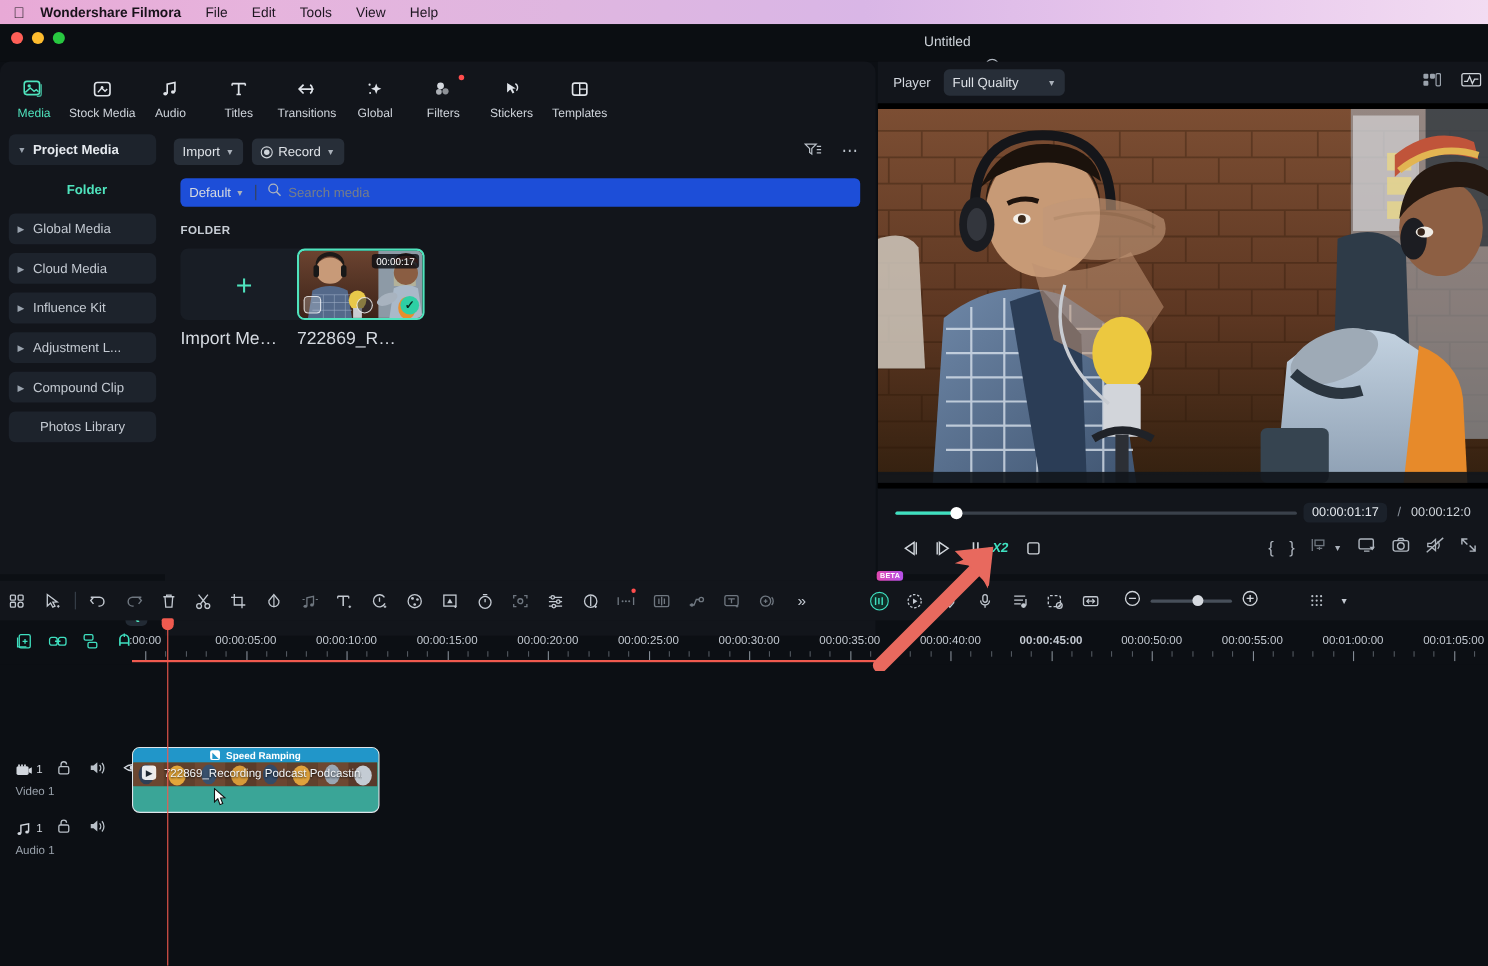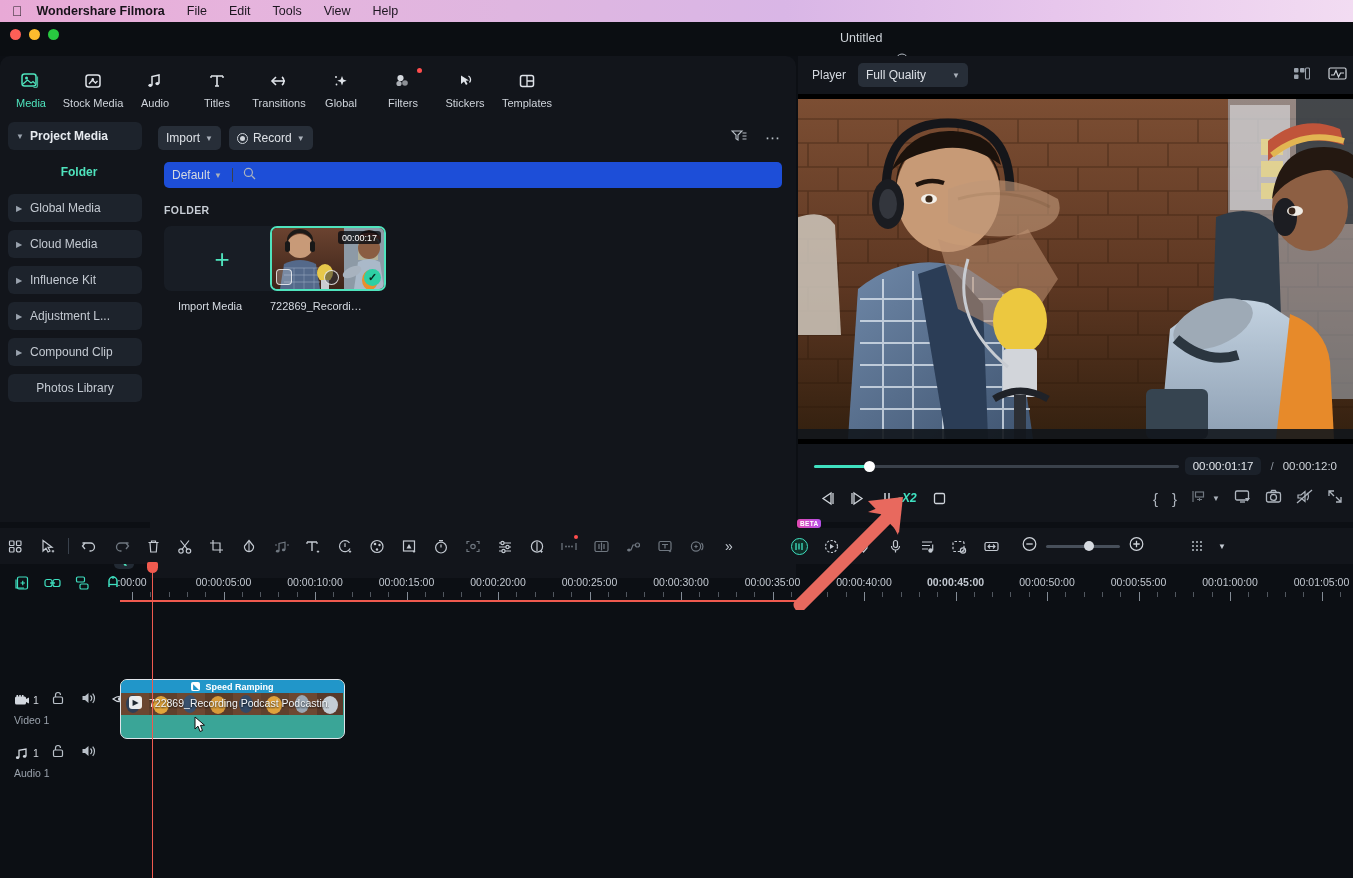--- a/index.html
+++ b/index.html
@@ -91,21 +91,21 @@
 
   .foldlabel { margin: 16px 0 0 14px; font-size: 10.5px; font-weight: bold; color: #c8ced6; letter-spacing: .4px; }
 
   .grid { display: flex; gap: 14px; margin: 10px 0 0 14px; }
   .mcell { width: 92px; }
   .importbox {
     width: 116px; height: 65px; border-radius: 7px; background: #181d25;
     display: flex; align-items: center; justify-content: center; cursor: pointer;
     color: #4fe3bd; font-size: 26px; font-weight: 300; line-height: 1;
   }
-  .mcap { margin-top: 9px; font-size: 11px; color: #d6dbe2; text-align: center; white-space: nowrap; overflow: hidden; text-overflow: ellipsis; }
+  .mcap { margin-top: 9px; font-size: 16px; color: #d6dbe2; text-align: center; white-space: nowrap; overflow: hidden; text-overflow: ellipsis; }
 
   .thumb {
     width: 116px; height: 65px; border-radius: 7px; position: relative; overflow: hidden;
     border: 2px solid #4fe3bd; cursor: pointer;
   }
   .thumb .dur {
     position: absolute; right: 3px; top: 3px; background: rgba(12,14,18,.82); color: #fff;
     font-size: 9px; padding: 1.5px 4px; border-radius: 3px;
   }
   .thumb .badge-l { position: absolute; left: 4px; bottom: 4px; width: 16px; height: 16px; border-radius: 4px; background: rgba(255,255,255,.22); border: 1px solid rgba(255,255,255,.75); }
@@ -401,20 +401,21 @@
           <span>Default</span>
           <span class="chev">▼</span>
         </span>
         <span class="sep"></span>
         <span>
           <svg width="13" height="13" viewBox="0 0 13 13">
               <circle cx="5.4" cy="5.4" r="4" fill="none" stroke="#aeb5be" stroke-width="1.2"></circle>
               <path d="M8.4 8.4 L12 12" stroke="#aeb5be" stroke-width="1.3"></path>
             </svg>
         </span>
+        <input placeholder="Search media" style="">
       </div>
 
       <div class="foldlabel">FOLDER</div>
 
       <div class="grid">
         <div class="mcell">
           <div class="importbox">+</div>
           <div class="mcap">Import Media</div>
         </div>
         <div class="mcell">

